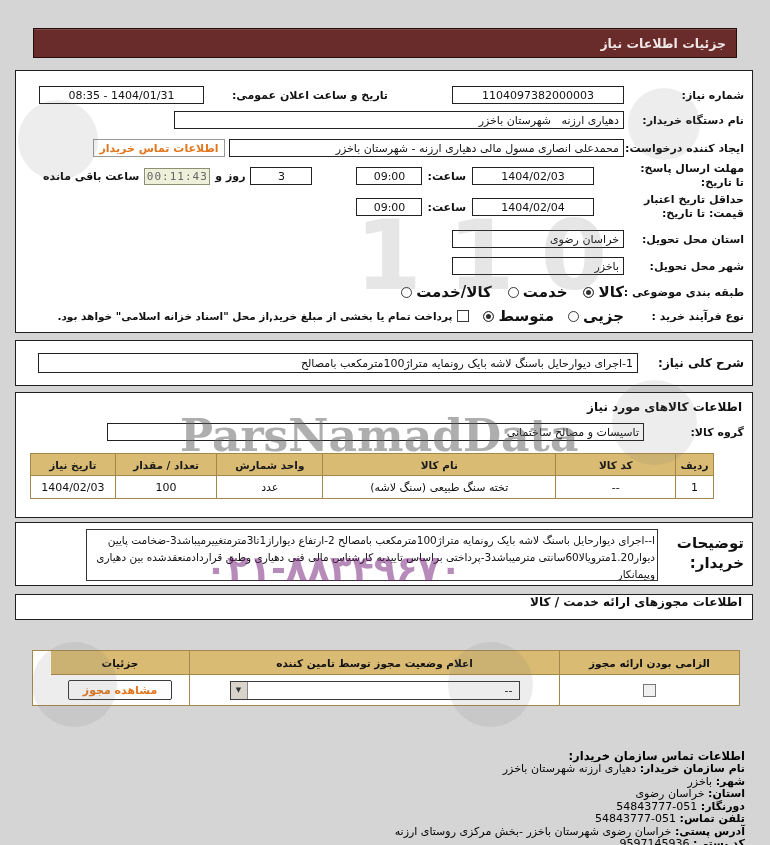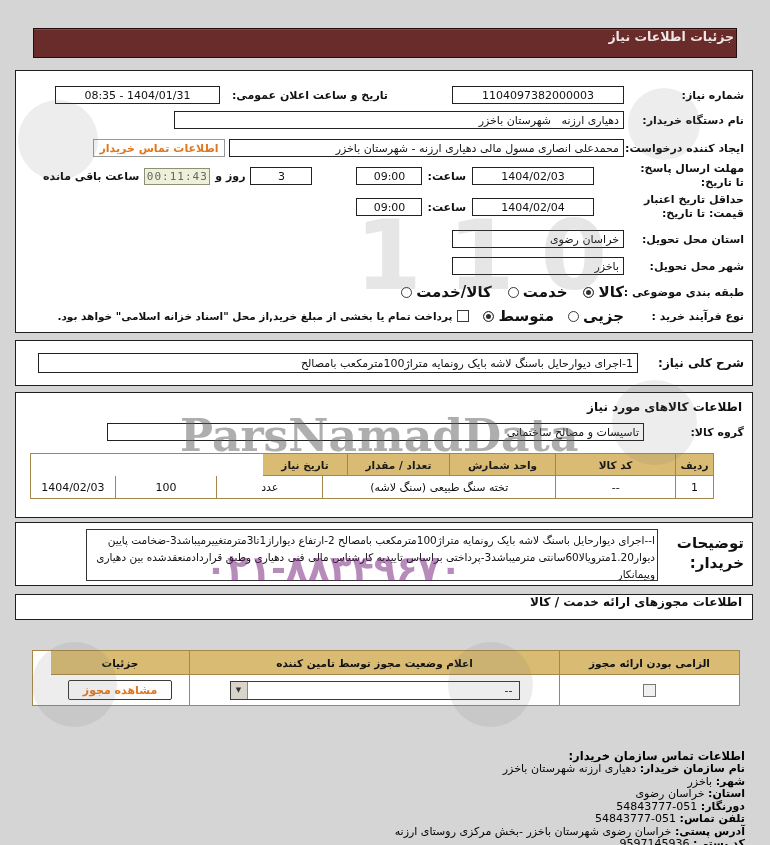--- a/index.html
+++ b/index.html
@@ -2,42 +2,42 @@
 <html lang="fa" dir="rtl"><head>
 <meta charset="utf-8">
 <style>
   *{margin:0;padding:0;box-sizing:border-box}
   body{margin:0;background:#d5d5d5;font-family:"DejaVu Sans","Liberation Sans",sans-serif}
   .page{position:relative;width:770px;height:845px;background:#d5d5d5;overflow:hidden;direction:rtl;color:#111}
 
   
   .title-bar{position:absolute;left:33px;top:28px;width:704px;height:30px;background:#6a2b2b;
     border:1px solid #250d0d;box-shadow:inset 0 1px 0 rgba(255,255,255,.15);
-    display:flex;padding:0 2px;color:#efe6e6;font-weight:bold;font-size:12.5px}
+    display:flex;align-items:center;padding:0 10px;color:#efe6e6;font-weight:bold;font-size:12.5px}
 
   
   .panel{position:absolute;left:15px;width:738px;background:#fff;border:1px solid #1f1f1f}
   .main-box{top:70px;height:263px}
   .desc-box{top:340px;height:46px;display:flex;align-items:center;padding:0 8px}
   .goods-box{top:392px;height:126px}
   .notes-box{top:522px;height:64px;display:flex;align-items:flex-start;padding:6px 8px}
   .lic-title{top:594px;height:26px;display:flex;align-items:flex-start;padding:0 10px;font-weight:bold;font-size:12px}
 
   .mrow{position:absolute;right:8px;left:8px;height:20px;display:flex;align-items:center}
   .mrow.tall{height:34px}
   .lbl{font-weight:bold;font-size:11px;white-space:nowrap}
   .col-l{width:120px;flex-shrink:0}
   .col-w{width:150px;padding-left:42px;font-weight:bold;font-size:11px;line-height:1.3;flex-shrink:0;white-space:normal}
 
   .field{background:#fff;border:1px solid #222;height:18px;display:flex;align-items:center;padding:0 4px;font-size:11px;overflow:hidden;flex-shrink:0}
   .field.center{justify-content:center}
   .flexfield{flex:1;height:20px;margin-left:14px;margin-right:10px}
   .pre{white-space:pre}
   .w62{width:62px}.w66{width:66px}.w122{width:122px}.w154{width:172px}.w165{width:165px}.w395{width:395px}.w450{width:450px}
-  .mr5{margin-right:5px}.mr6{margin-right:6px}.mr14{margin-right:14px}.mr16{margin-right:16px}.mr18{margin-right:12px}.mr44{margin-right:44px}.mr64{margin-right:64px}
+  .mr5{margin-right:5px}.mr6{margin-right:6px}.mr14{margin-right:14px}.mr16{margin-right:16px}.mr18{margin-right:28px}.mr44{margin-right:44px}.mr64{margin-right:64px}
 
   .contact-link{color:#e2761d;font-weight:bold;font-size:11px;border:1px solid #999;background:#fff;height:18px;
     display:flex;align-items:center;justify-content:center;width:132px;margin-right:4px;flex-shrink:0;cursor:pointer}
 
   .lcd{width:66px;height:17px;background:#eef0da;border:1px solid #8e9076;color:#666;
     font-family:"DejaVu Sans Mono",monospace;font-size:11px;display:flex;align-items:center;justify-content:center;letter-spacing:1px;flex-shrink:0}
 
   .ritem{display:inline-flex;align-items:center;gap:4px}
   .rlabel{font-size:15px;font-weight:bold}
   .radio{width:11px;height:11px;border:1px solid #3a3a3a;border-radius:50%;background:#fff;display:inline-block;flex-shrink:0}
@@ -215,20 +215,21 @@
     <div class="group-row">
       <span class="lbl group-lbl">گروه کالا:</span>
       <div class="field w537">
         <span>تاسیسات و مصالح ساختمانی</span>
       </div>
     </div>
     <div class="gtable">
       <div class="gtr">
         <div class="gth c1">ردیف</div>
         <div class="gth c2">کد کالا</div>
+        <div class="gth c3">نام کالا</div>
         <div class="gth c4">واحد شمارش</div>
         <div class="gth c5">تعداد / مقدار</div>
         <div class="gth c6">تاریخ نیاز</div>
       </div>
       <div class="gtr">
         <div class="gtd c1">1</div>
         <div class="gtd c2">--</div>
         <div class="gtd c3">تخته سنگ طبیعی (سنگ لاشه)</div>
         <div class="gtd c4">عدد</div>
         <div class="gtd c5">100</div>

